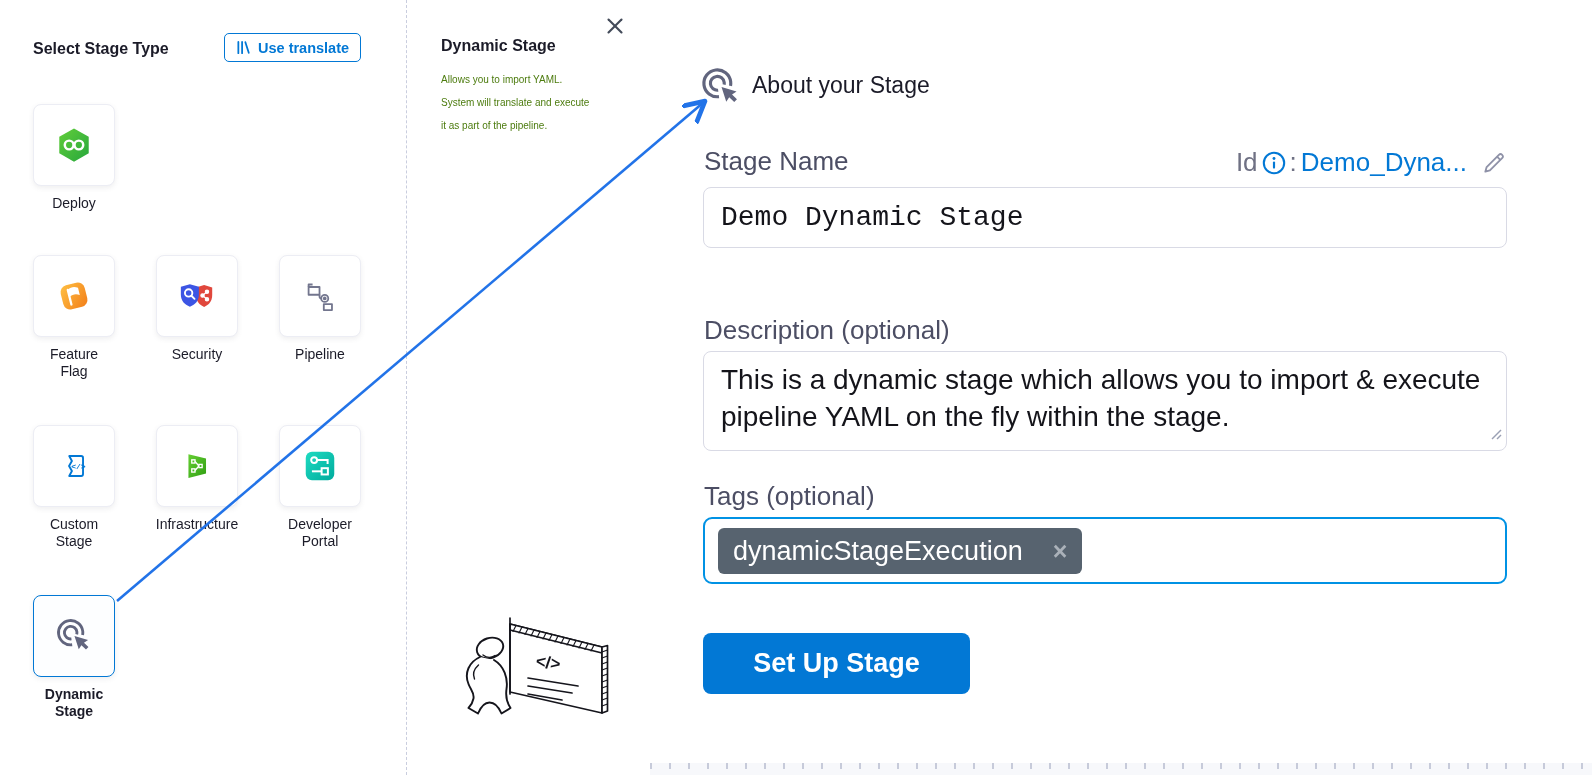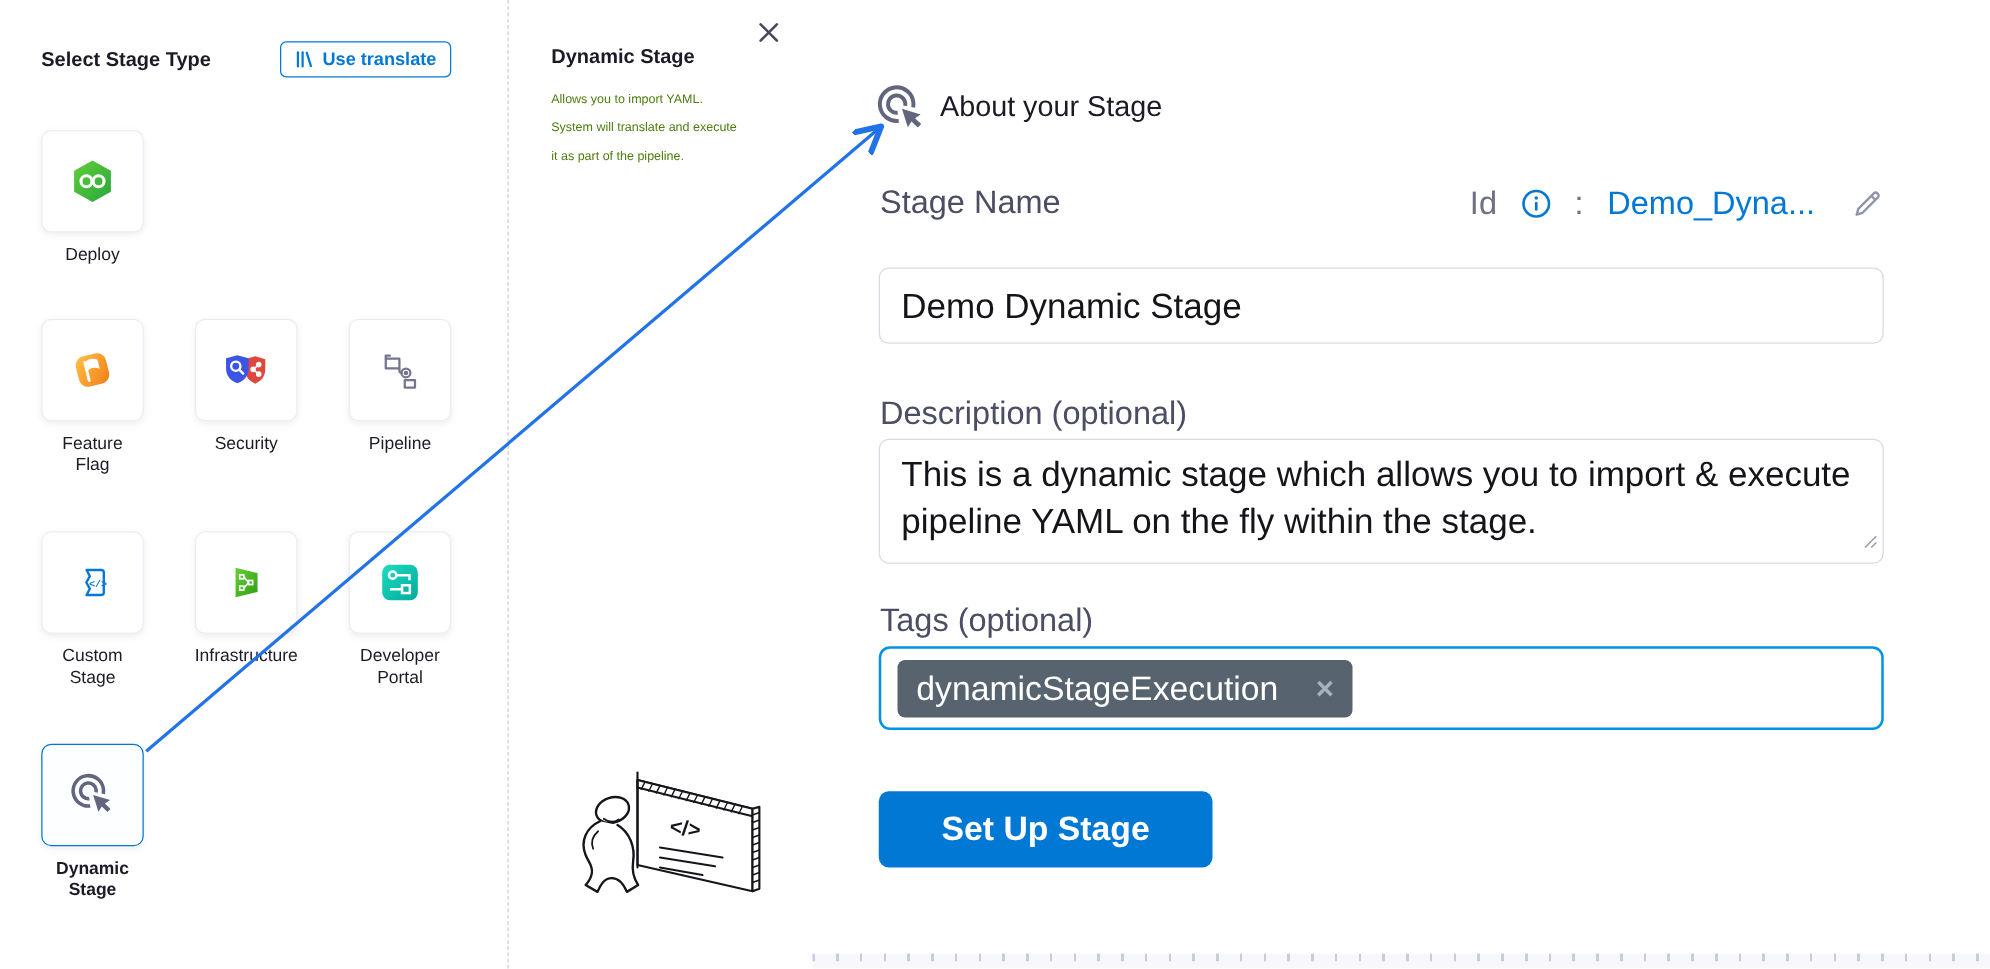--- a/index.html
+++ b/index.html
@@ -33,30 +33,30 @@
   .illustration{position:absolute;left:450px;top:610px;}
 
   
   .about-icon{position:absolute;left:700px;top:66px;}
   .about-icon svg{width:42px;height:42px;}
   .about-title{position:absolute;left:752px;top:72px;font-size:23px;font-weight:400;color:#1b1b28;}
   .field-label{position:absolute;font-size:26px;font-weight:500;color:#4c4e64;}
   .lbl-name{left:704px;top:146px;}
   .lbl-desc{left:704px;top:315px;}
   .lbl-tags{left:704px;top:481px;}
-  .id-row{position:absolute;top:147px;right:85px;display:flex;align-items:center;gap:19px;}
+  .id-row{position:absolute;top:147px;right:85px;display:flex;align-items:center;gap:4px;}
   .id-label{font-size:26px;color:#6f7184;}
   .id-colon{font-size:26px;color:#6f7184;}
   .id-value{font-size:26px;color:#0278d5;font-weight:500;cursor:pointer;}
   .icon-btn{background:none;border:none;padding:0;display:flex;cursor:pointer;}
   .edit-btn{margin-left:10px;}
 
   .text-input{position:absolute;left:703px;top:187px;width:804px;height:61px;box-sizing:border-box;
-        border:1px solid #d9dae5;border-radius:8px;font-family:Liberation Sans, sans-serif;
-        font-size:28px;color:#14141a;padding:0 17px;outline:none;background:#fff;margin-top:27px;}
+        border:1px solid #d9dae5;border-radius:8px;font-family:Liberation Mono, monospace;
+        font-size:28px;color:#14141a;padding:0 17px;outline:none;background:#fff;}
   .textarea-wrap{position:absolute;left:703px;top:351px;width:804px;height:100px;}
   .desc-textarea{width:100%;height:100%;box-sizing:border-box;border:1px solid #d9dae5;border-radius:8px;
         font-family:"Liberation Sans",sans-serif;font-size:28px;line-height:37px;color:#14141a;
         padding:9px 17px;resize:none;outline:none;background:#fff;}
   .resize-grip{position:absolute;right:5px;bottom:7px;pointer-events:none;}
 
   .tags-box{position:absolute;left:703px;top:517px;width:804px;height:67px;box-sizing:border-box;
         border:2px solid #0092e4;border-radius:9px;background:#fff;display:flex;align-items:center;
         padding-left:13px;cursor:text;}
   .chip{display:flex;align-items:center;gap:30px;background:#57636f;color:#fff;border-radius:6px;

